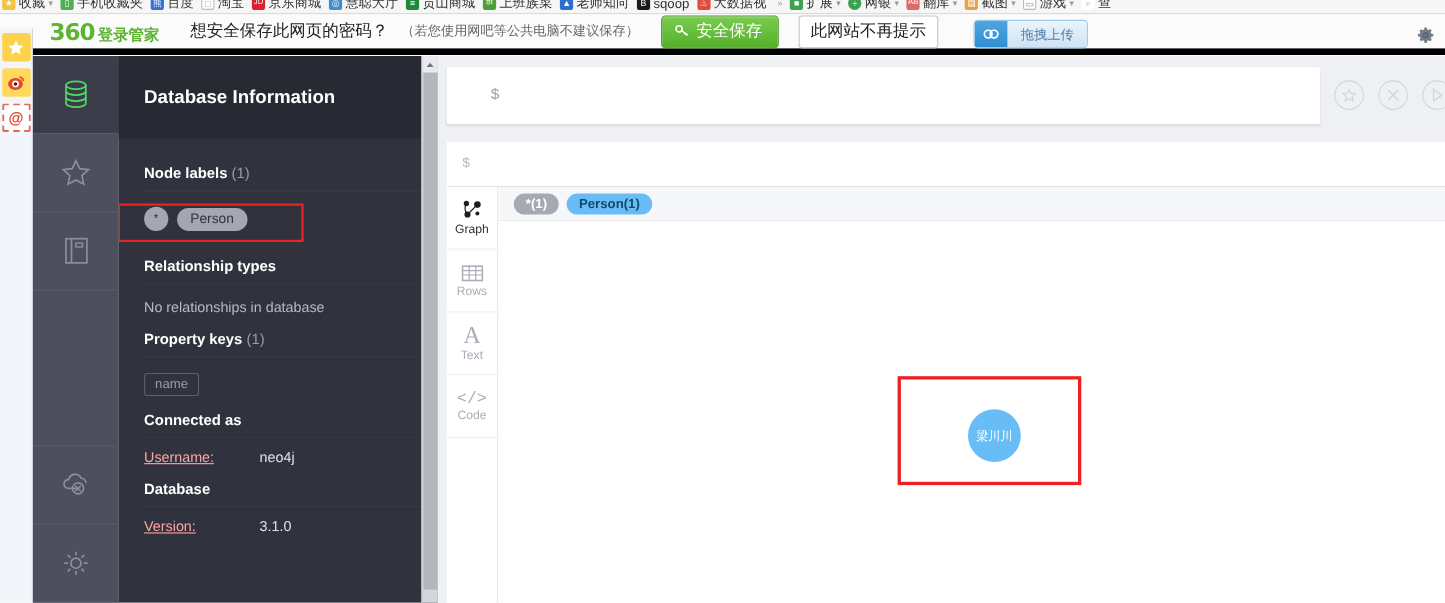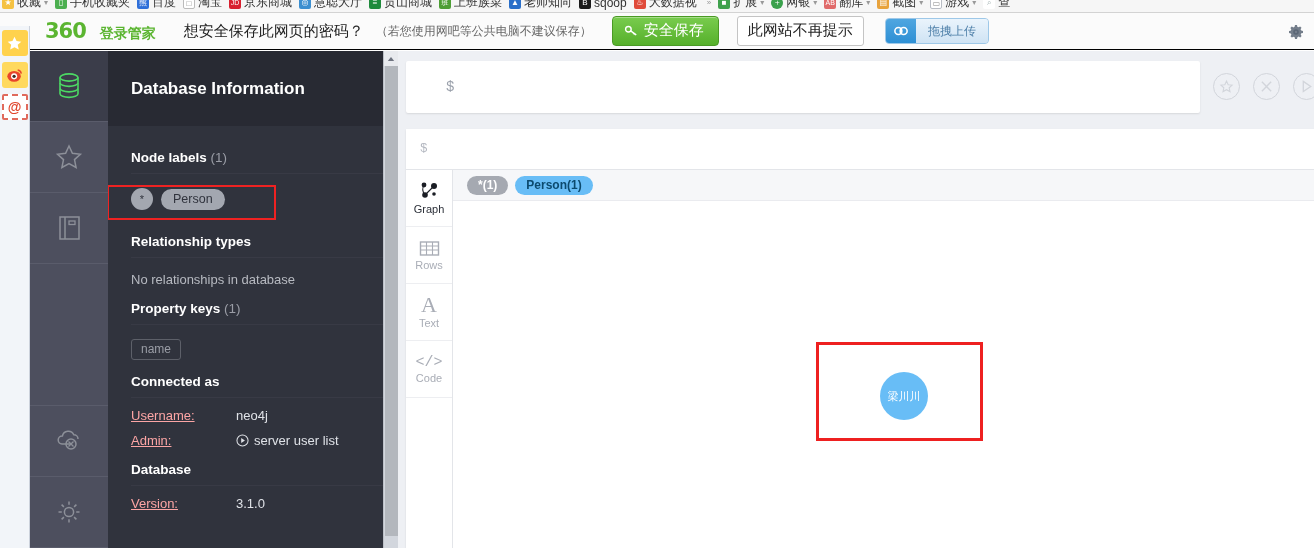--- a/index.html
+++ b/index.html
@@ -41,34 +41,34 @@
     font-family: "Liberation Sans", sans-serif;
   }
   .bm .cap { font-size: 12px; }
   .bm .carat { font-size: 8px; color: #999; margin-left: 3px; }
 
   
   #pw-bar {
     position: absolute; left: 0; top: 13px;
     width: 1314px; height: 37px;
     background: #fbfbfb;
-    border-bottom: 1px solid #000000;
+    border-bottom: 6px solid #000000;
     display: flex; align-items: center;
   }
   #pw-logo {
     margin-left: 45px;
     display: flex; align-items: baseline;
   }
   #pw-logo .num {
     font-size: 21px; font-weight: bold; color: #5bb531;
     letter-spacing: -1px;
     font-family: "DejaVu Sans", sans-serif;
   }
   #pw-logo .zh {
-    font-size: 14px; color: #5bb531; margin-left: 14px; font-weight: bold;
+    font-size: 14px; color: #5bb531; margin-left: 3px; font-weight: bold;
   }
   #pw-question {
     margin-left: 28px; font-size: 15px; color: #222;
   }
   #pw-note {
     margin-left: 12px; font-size: 12px; color: #666;
   }
   #pw-save {
     margin-left: 20px;
     background: linear-gradient(#79cc4e, #56b02b);
@@ -559,30 +559,20 @@
       <div class="chip-row">
         <span class="chip outline">name</span>
       </div>
 
       <div class="sect-title tight">
         <span>Connected as</span>
       </div>
       <div class="kv">
         <span class="k">Username:</span>
         <span class="v">neo4j</span>
-      </div>
-      <div class="kv">
-        <span class="k">Admin:</span>
-        <span class="v">
-          <svg width="13" height="13" viewBox="0 0 14 14">
-            <circle cx="7" cy="7" r="6" fill="none" stroke="#dfe2e7" stroke-width="1.1"></circle>
-            <path d="M5.6 4.4l4 2.6-4 2.6z" fill="#dfe2e7"></path>
-          </svg>
-          <span>server user list</span>
-        </span>
       </div>
 
       <div class="sect-title tight">
         <span>Database</span>
       </div>
       <div class="kv">
         <span class="k">Version:</span>
         <span class="v">3.1.0</span>
       </div>
     </div>

